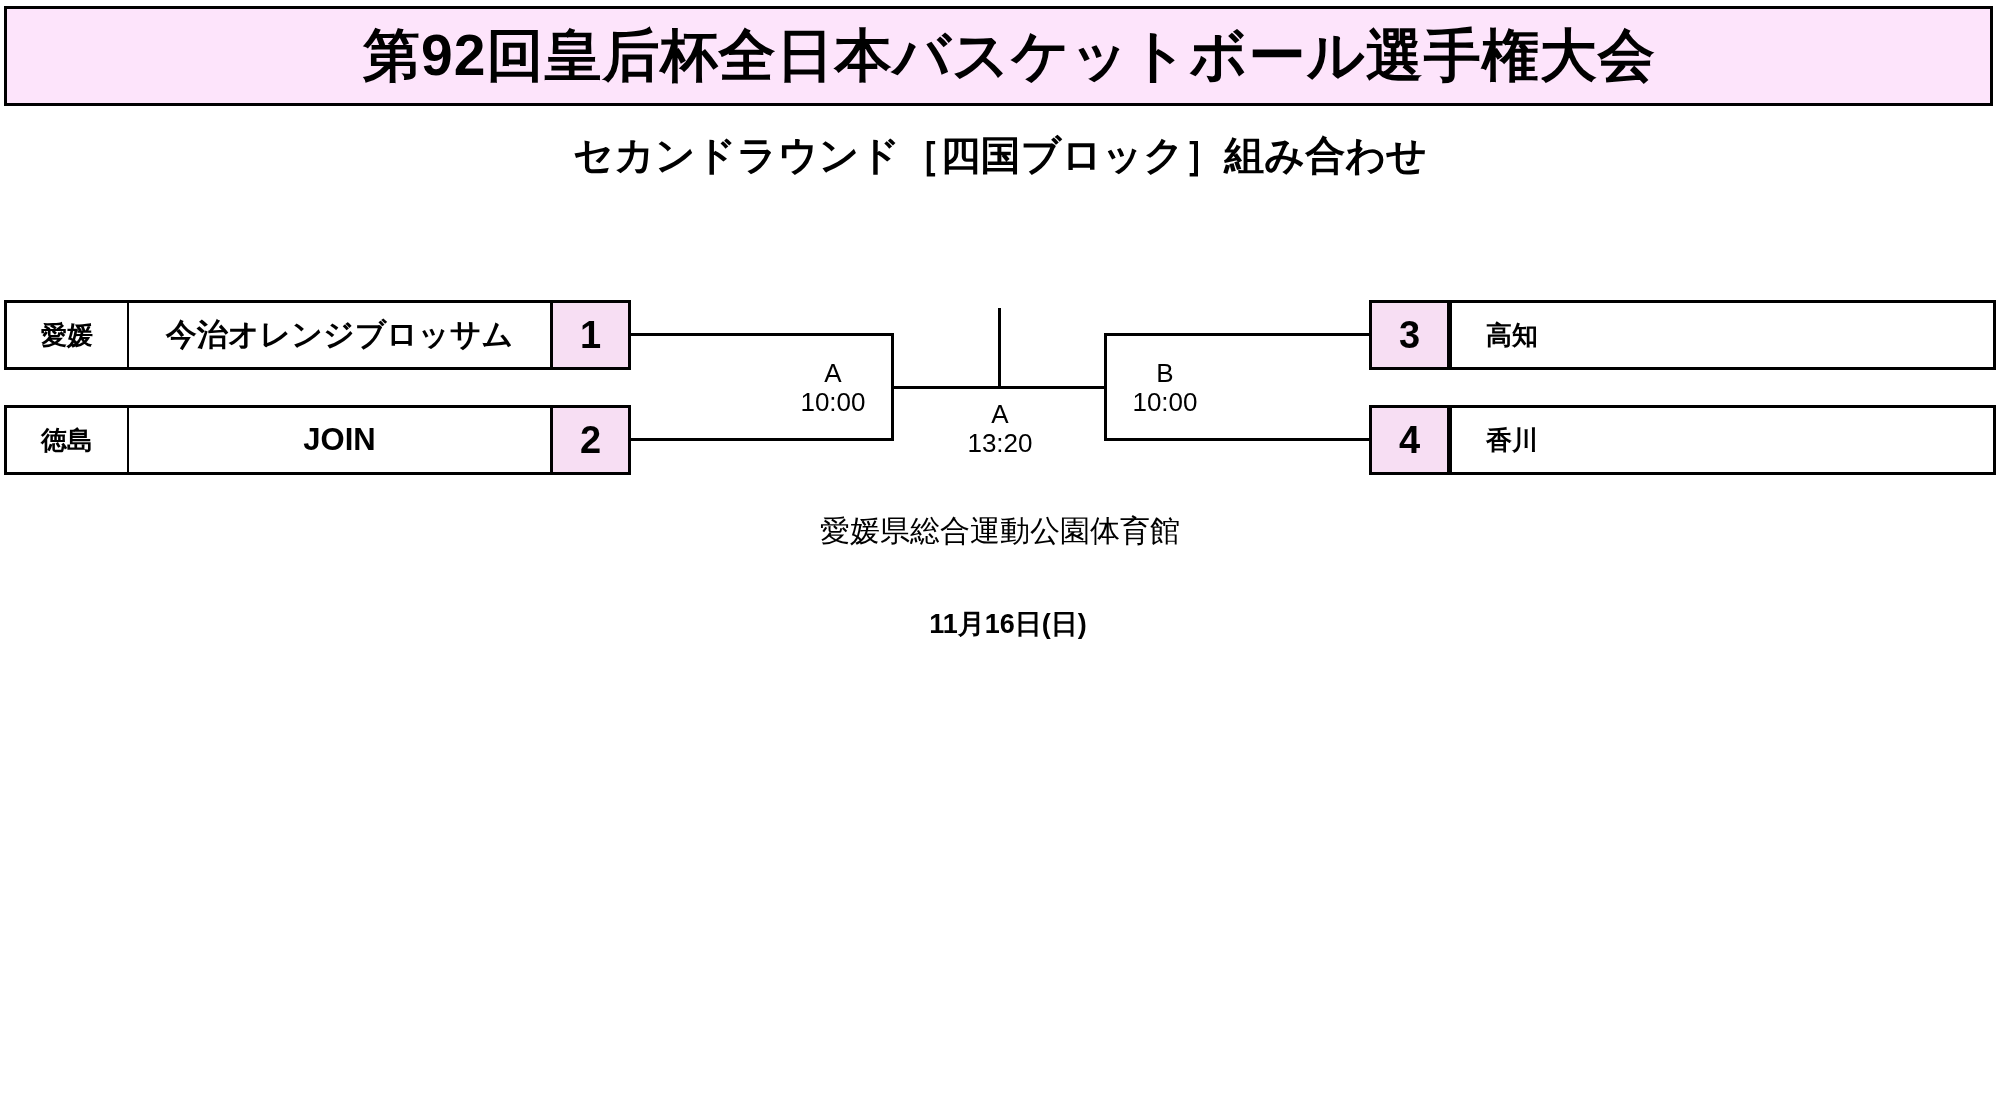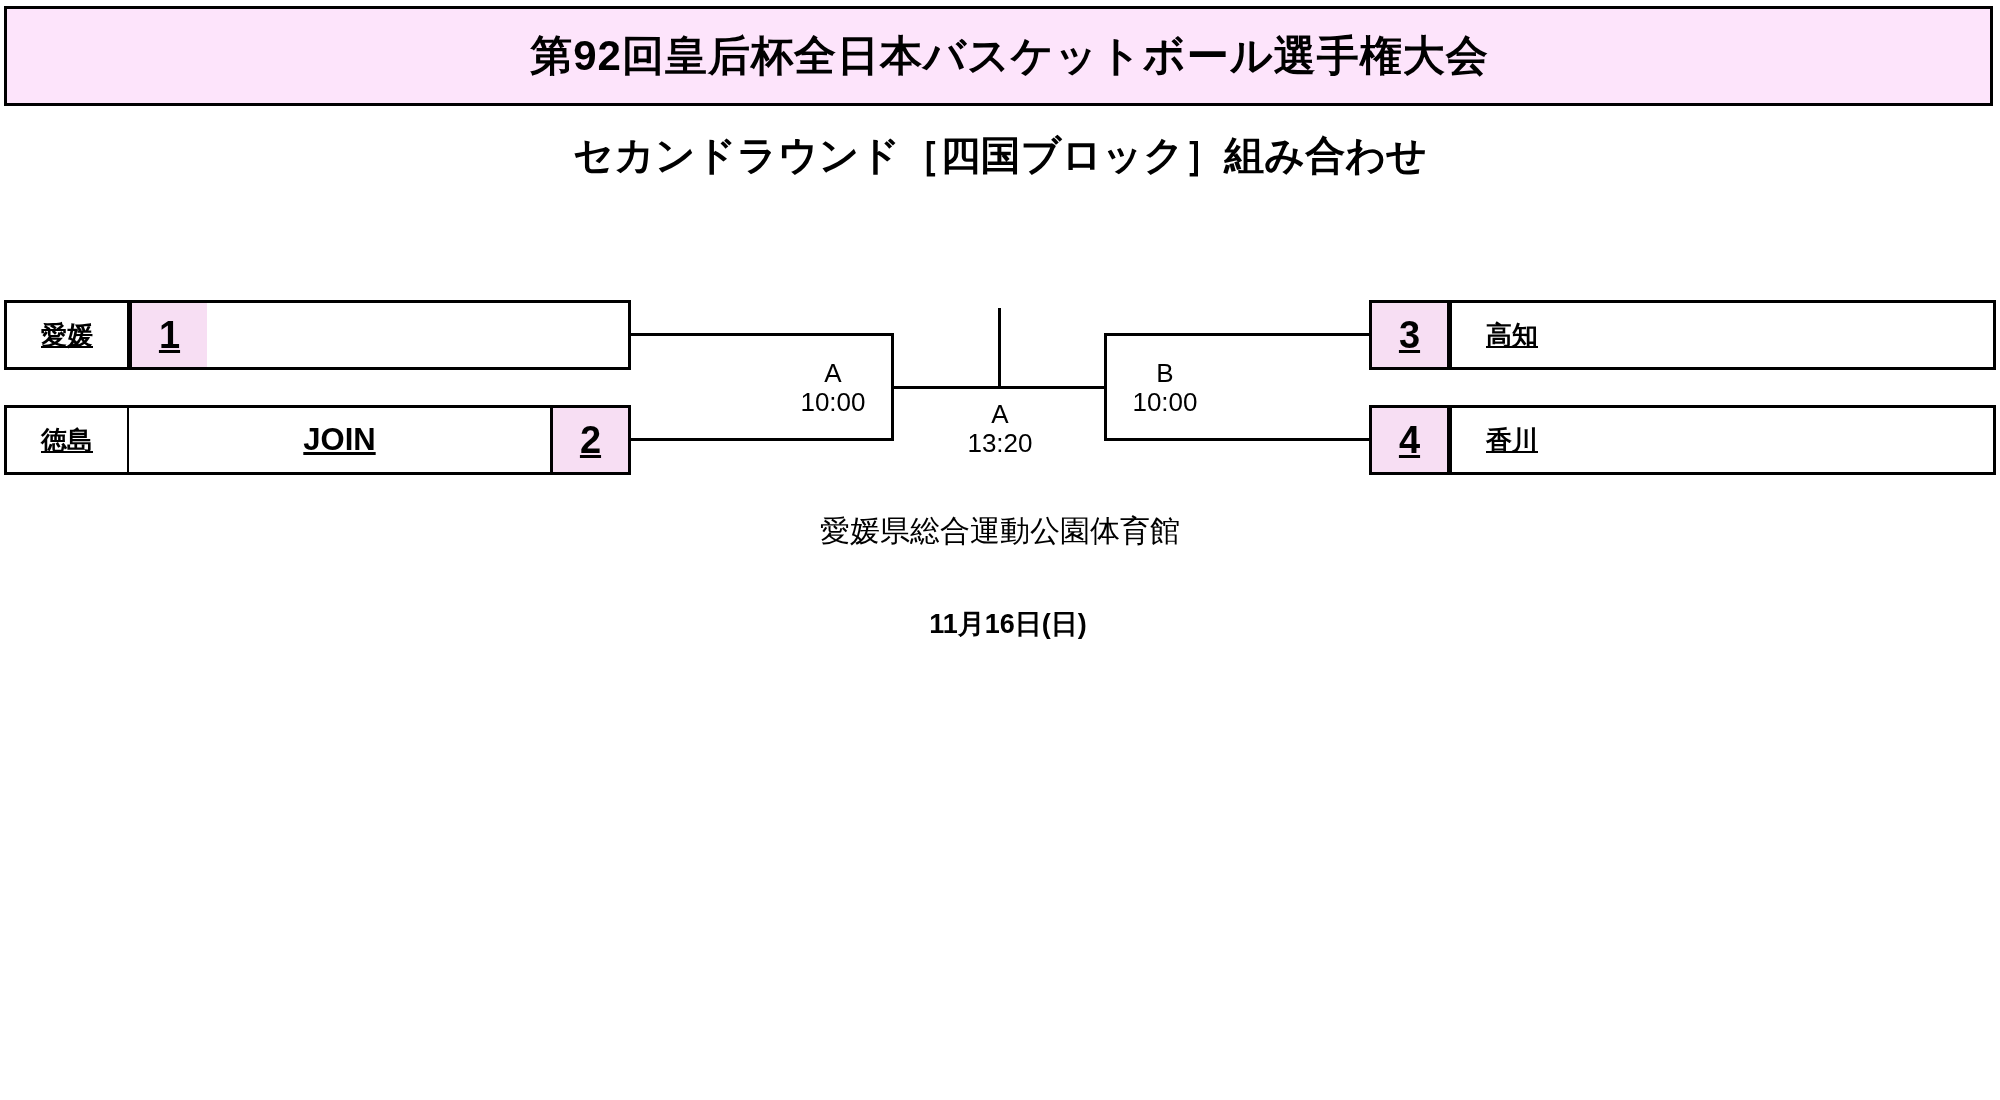--- a/index.html
+++ b/index.html
@@ -19,21 +19,21 @@
     left: 4px; top: 6px;
     width: 1989px; height: 100px;
     box-sizing: border-box;
     background: #fde4fb;
     border: 3px solid #000000;
     display: flex;
     align-items: center;
     justify-content: center;
   }
   .banner .title-text {
-    font-size: 42px;
+    font-size: 57px;
     font-weight: bold;
     letter-spacing: 1px;
     white-space: nowrap;
     margin-left: 22px;
   }
 
   .subtitle {
     position: absolute;
     left: 0; top: 128px;
     width: 100%;
@@ -52,21 +52,20 @@
     background: #ffffff;
     display: flex;
     align-items: stretch;
   }
   .team-box .cell {
     display: flex;
     align-items: center;
     justify-content: center;
     box-sizing: border-box;
     white-space: nowrap;
-    text-decoration: underline;
   }
   .cell.pref { width: 122px; font-size: 26px; font-weight: bold; }
   .cell.name { flex: 1; font-size: 31px; font-weight: bold; }
   .cell.seed { width: 78px; font-size: 38px; font-weight: bold; background: #f7def3; }
   .team-box.left  .cell.pref { border-right: 2px solid #000000; }
   .team-box.left  .cell.seed { border-left: 3px solid #000000; }
   .team-box.right .cell.pref { border-left: 2px solid #000000; }
   .team-box.right .cell.seed { border-right: 3px solid #000000; }
 
   
@@ -113,20 +112,21 @@
   <div class="banner">
     <span class="title-text">第92回皇后杯全日本バスケットボール選手権大会</span>
   </div>
 
   <div class="subtitle">セカンドラウンド［四国ブロック］組み合わせ</div>
 
   <div>
 
     <div class="team-box left" style="left:4px; top:300px;">
       <div class="cell pref">愛媛</div>
+      <div class="cell name">今治オレンジブロッサム</div>
       <div class="cell seed">1</div>
     </div>
 
     <div class="team-box left" style="left:4px; top:405px;">
       <div class="cell pref">徳島</div>
       <div class="cell name">JOIN</div>
       <div class="cell seed">2</div>
     </div>
 
     <div class="team-box right" style="left:1369px; top:300px;">

